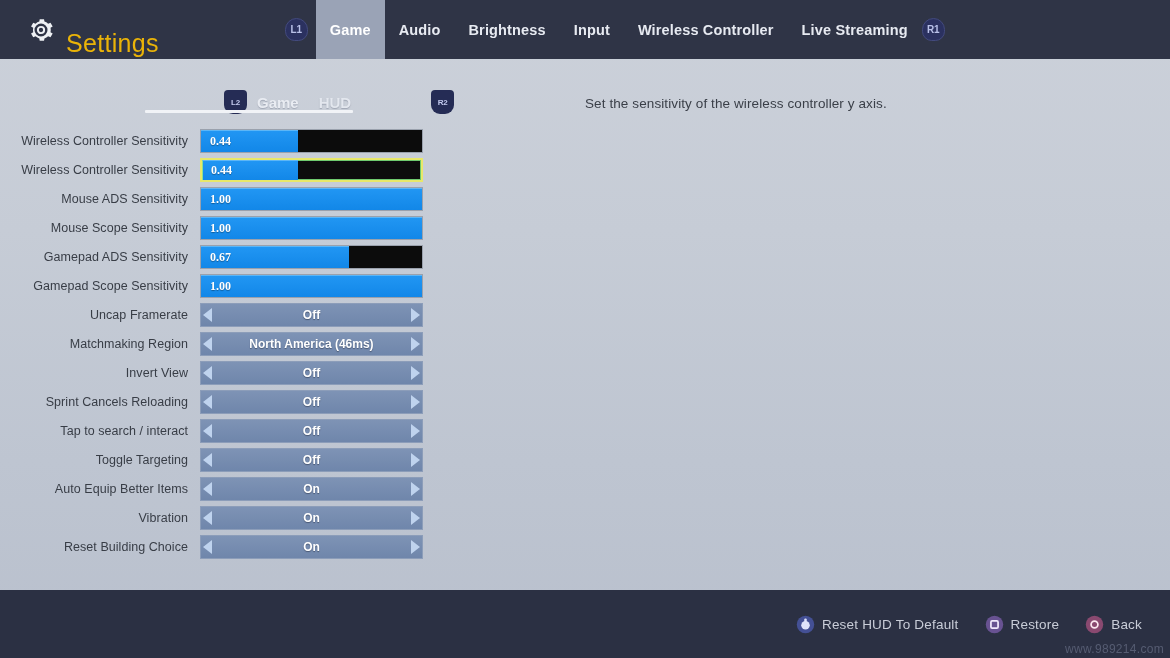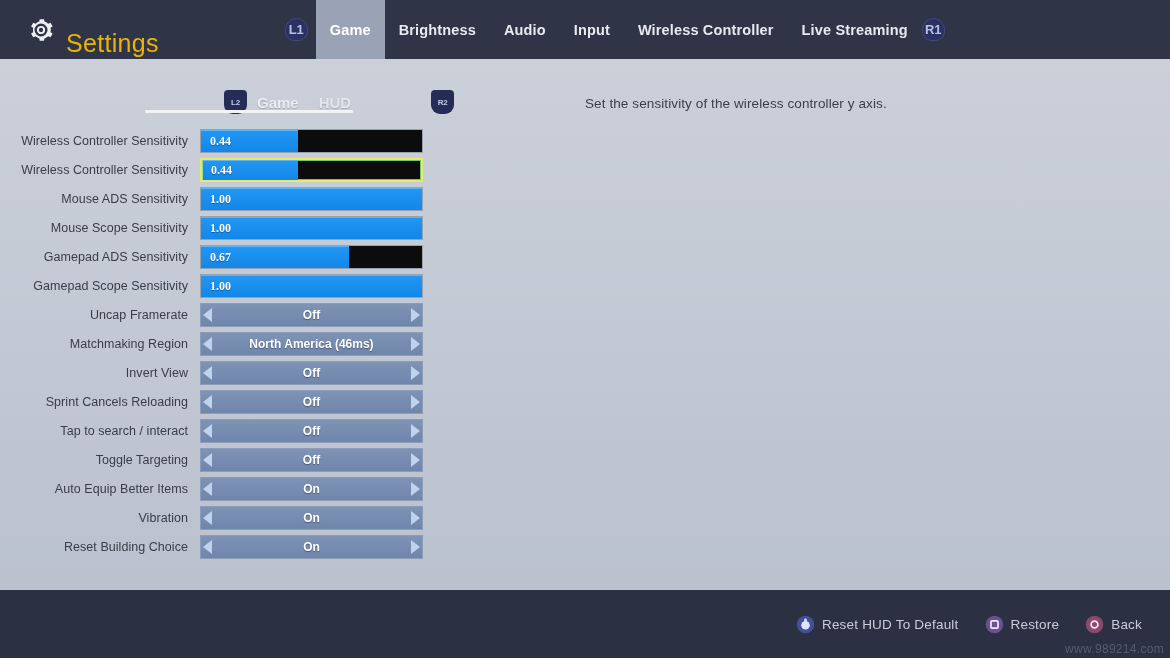--- a/index.html
+++ b/index.html
@@ -27,21 +27,21 @@
   #gear-ic { width:26px; height:26px; display:block; }
   #brand-title {
     color:#eab308; font-size:25px; letter-spacing:.3px;
     margin-left:12px; font-weight:400;margin-top:28px;
   }
 
   #nav { display:flex; align-items:center; margin-left:126px; height:59px; }
   .pad-badge {
     width:23px; height:23px; flex:0 0 auto;
     display:flex; align-items:center; justify-content:center;
-    color:#b9c0e8; font-size:13px; font-weight:bold;
+    color:#b9c0e8; font-size:10px; font-weight:bold;
     background:#2b3160;
     border:1px solid #434a7d;
     border-radius:50% 50% 42% 42%;
     letter-spacing:-.2px;
   }
   .nav-tab {
     color:#e7eaf1; font-size:14.5px; font-weight:bold;
     padding:0 14px; height:59px;
     display:flex; align-items:center; letter-spacing:.15px;
     white-space:nowrap;
@@ -162,22 +162,22 @@
       <svg id="gear-ic" viewBox="0 0 24 24">
         <path fill="#eef0f4" d="M12 8.2a3.8 3.8 0 1 0 0 7.6 3.8 3.8 0 0 0 0-7.6zm0 5.8a2 2 0 1 1 0-4 2 2 0 0 1 0 4z"></path>
         <path fill="#eef0f4" d="M21 12c0-.7-.08-1.37-.22-2l2-1.3-2-3.46-2.2.93a8.9 8.9 0 0 0-3.4-1.97L14.8 2h-4l-.38 2.2a8.9 8.9 0 0 0-3.4 1.97l-2.2-.93-2 3.46 2 1.3c-.14.63-.22 1.3-.22 2s.08 1.37.22 2l-2 1.3 2 3.46 2.2-.93a8.9 8.9 0 0 0 3.4 1.97L10.8 22h4l.38-2.2a8.9 8.9 0 0 0 3.4-1.97l2.2.93 2-3.46-2-1.3c.14-.63.22-1.3.22-2zm-9 6a6 6 0 1 1 0-12 6 6 0 0 1 0 12z"></path>
       </svg>
       <span id="brand-title">Settings</span>
     </div>
 
     <div id="nav">
       <span class="pad-badge l1">L1</span>
       <div class="nav-tab active">Game</div>
+      <div class="nav-tab">Audio</div>
       <div class="nav-tab">Brightness</div>
-      <div class="nav-tab">Audio</div>
       <div class="nav-tab">Input</div>
       <div class="nav-tab">Wireless Controller</div>
       <div class="nav-tab">Live Streaming</div>
       <span class="pad-badge r1">R1</span>
     </div>
   </div>
 
   <div id="subtabs">
     <span class="sub-badge">L2</span>
     <span class="sub-tab">Game</span>

